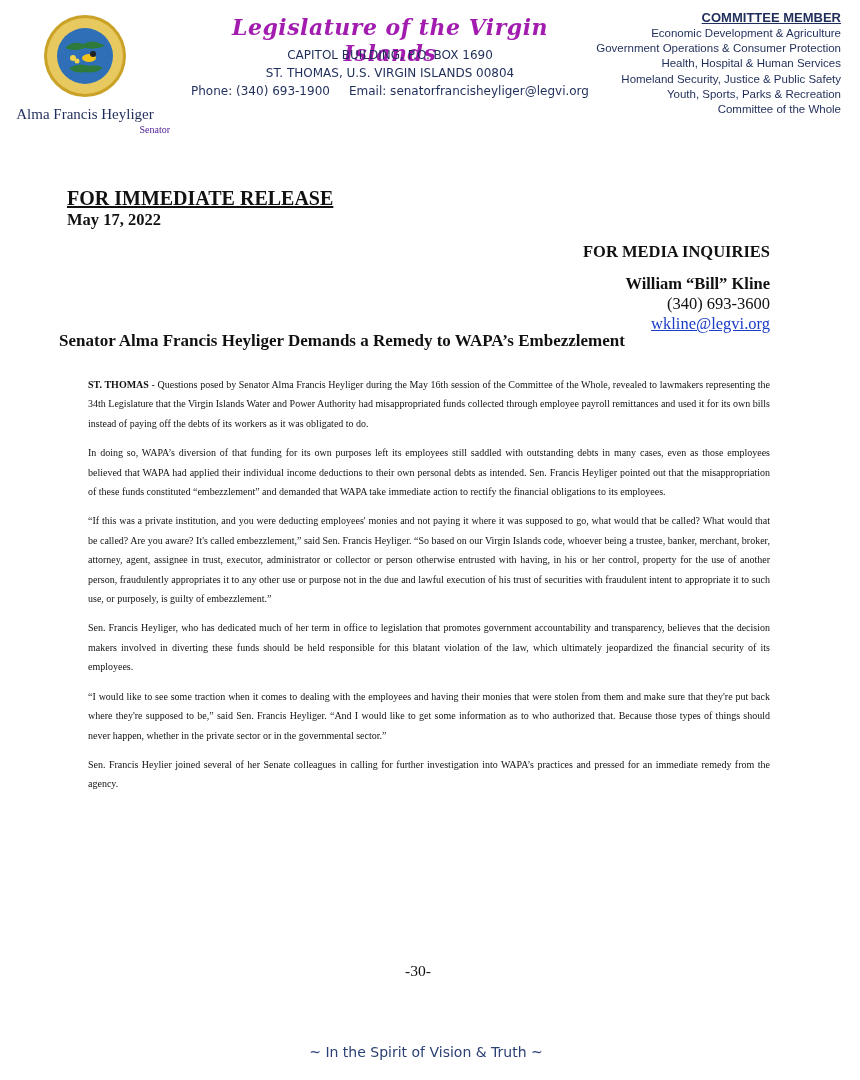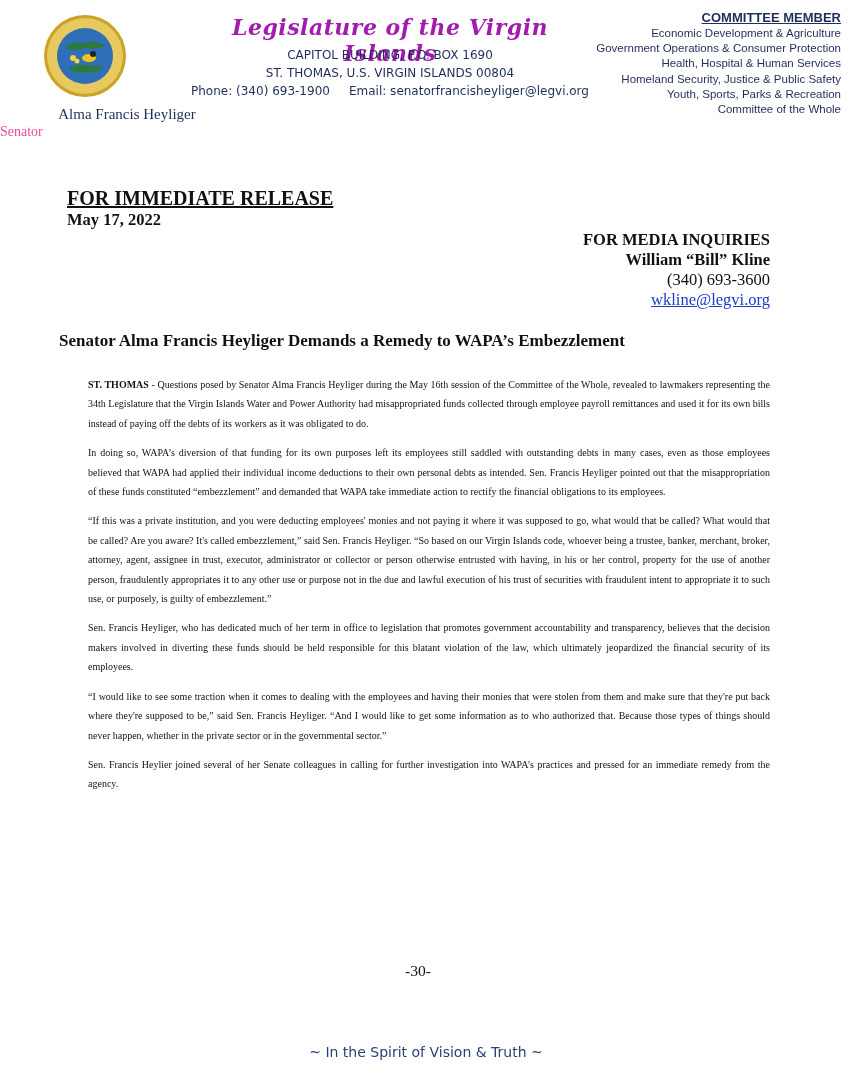--- a/index.html
+++ b/index.html
@@ -1,35 +1,35 @@
 <!DOCTYPE html>
 <html><head>
 <meta charset="utf-8">
 <style>
   html, body { margin: 0; padding: 0; background: #ffffff; }
   body { width: 860px; height: 1080px; position: relative; overflow: hidden; font-family: "Liberation Serif", serif; color: #111; }
 
   .seal { position: absolute; left: 43px; top: 14px; width: 84px; height: 84px; }
-  .senator-name { position: absolute; left: 0; top: 106px; width: 170px; text-align: center; font-size: 15px; color: #1f2d5a; line-height: 17px; margin-left: 42px; }
-  .senator-title { position: absolute; left: 0; top: 124px; width: 170px; text-align: left; font-size: 14px; color: #ec4899; }
+  .senator-name { position: absolute; left: 0; top: 106px; width: 170px; text-align: center; font-size: 15px; color: #1f2d5a; line-height: 17px; }
+  .senator-title { position: absolute; left: 0; top: 124px; width: 170px; text-align: right; font-size: 10px; color: #4c1d95; }
 
   .leg-title { position: absolute; left: 190px; top: 14px; width: 400px; text-align: center; font-family: "DejaVu Serif", serif; font-weight: bold; font-style: italic; font-size: 22px; color: #a21caf; letter-spacing: 0.5px; }
   .leg-line { position: absolute; left: 190px; width: 400px; text-align: center; font-family: "DejaVu Sans", sans-serif; font-size: 12px; color: #1f2d5a; }
   .leg-line.l1 { top: 48px; }
   .leg-line.l2 { top: 66px; }
   .leg-line.l3 { top: 84px; }
 
   .committee { position: absolute; right: 19px; top: 10px; text-align: right; font-family: "Liberation Sans", sans-serif; font-size: 11.5px; color: #1f2d5a; line-height: 15.2px; }
   .committee .head { font-weight: bold; text-decoration: underline; font-size: 13px; line-height: 16px; }
 
   .release { position: absolute; left: 67px; top: 187px; font-weight: bold; font-size: 20px; text-decoration: underline; }
   .date { position: absolute; left: 67px; top: 210px; font-weight: bold; font-size: 16.5px; }
 
   .media { position: absolute; right: 90px; top: 230px; text-align: right; font-size: 16.5px; line-height: 20px; }
-  .media .b { font-weight: bold; }
+  .media .b { font-weight: bold; margin-top: 12px; }
   .media a { color: #1a3cc7; text-decoration: underline; }
 
   .headline { position: absolute; left: 0; width: 684px; top: 331px; text-align: center; font-weight: bold; font-size: 17px; }
 
   .body { position: absolute; left: 88px; width: 682px; top: 375px; font-size: 10px; line-height: 19.4px; text-align: justify; }
   .body p { margin: 0 0 10px 0; }
   .body .lead { font-weight: bold; }
 
   .end { position: absolute; left: 0; width: 836px; top: 962px; text-align: center; font-size: 15.6px; }
   .footer { position: absolute; left: 0; width: 852px; top: 1044px; text-align: center; font-family: "DejaVu Sans", sans-serif; font-size: 14px; color: #2a3f73; }

